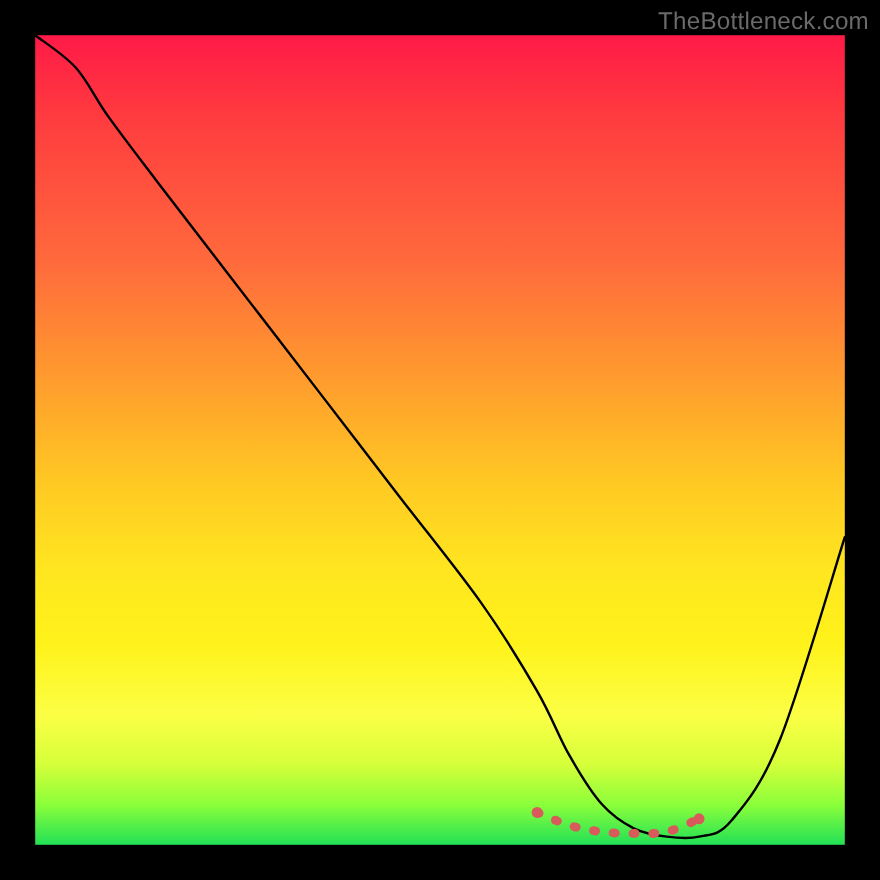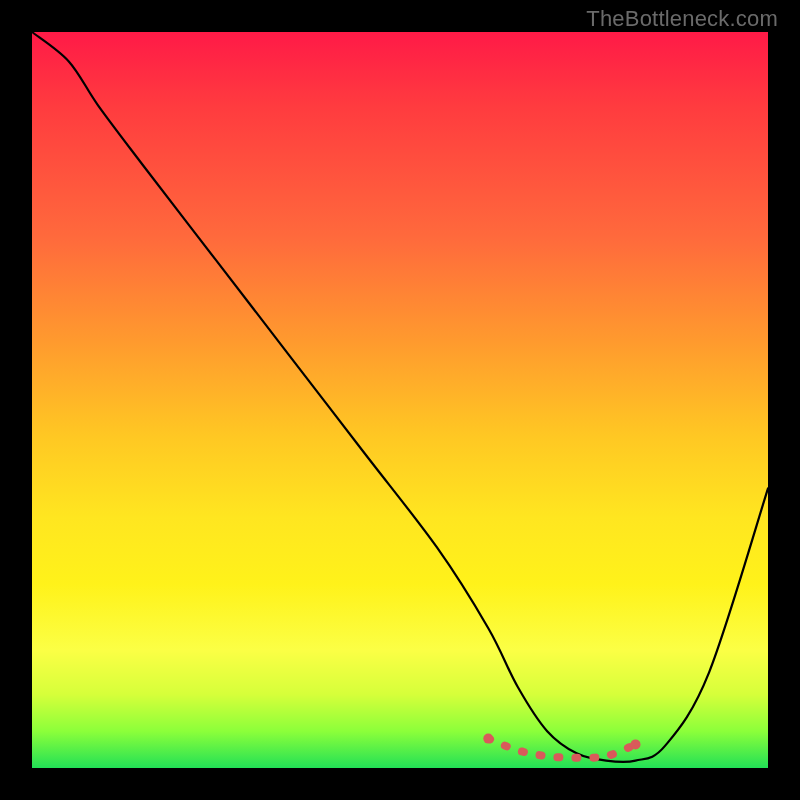--- a/index.html
+++ b/index.html
@@ -13,21 +13,21 @@
   }
   .frame {
     position: relative;
     width: 800px;
     height: 800px;
     background: #000;
   }
   .watermark {
     position: absolute;
     top: 6px;
-    right: 22px;
+    right: 10px;
     color: #6a6a6a;
     font-size: 22px;
     font-weight: 500;
     letter-spacing: 0.2px;
     z-index: 10;
   }
   .plot-area {
     position: absolute;
     left: 32px;
     top: 32px;

